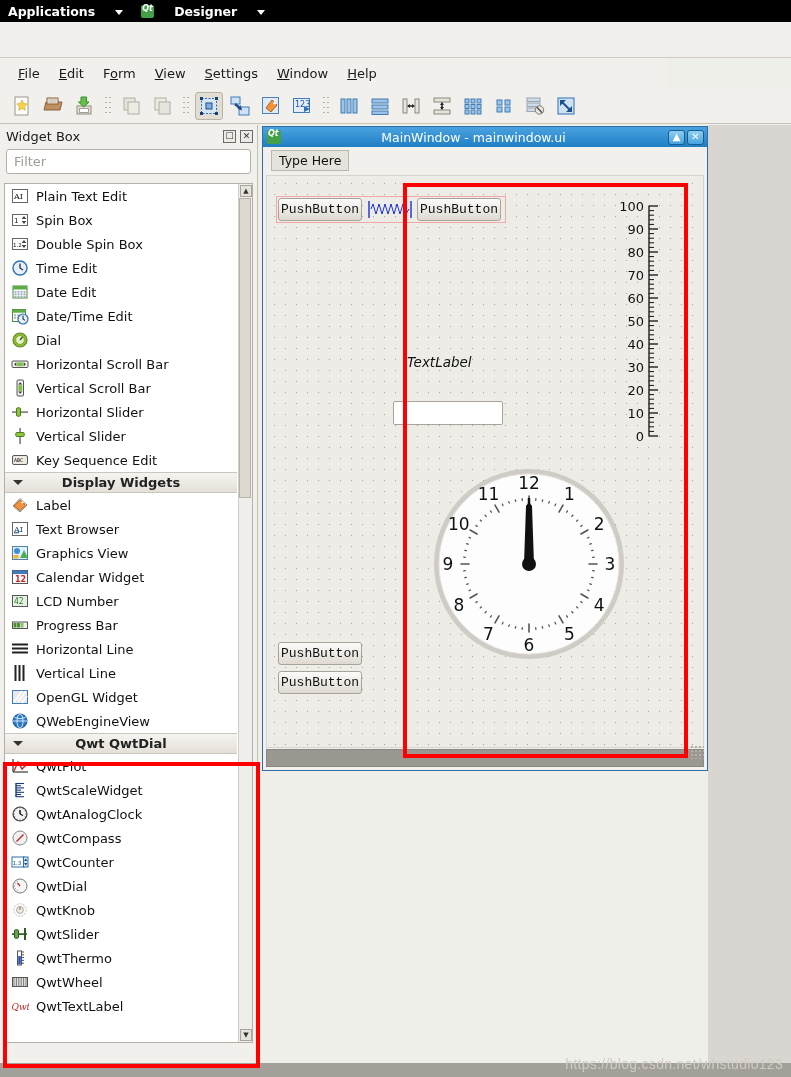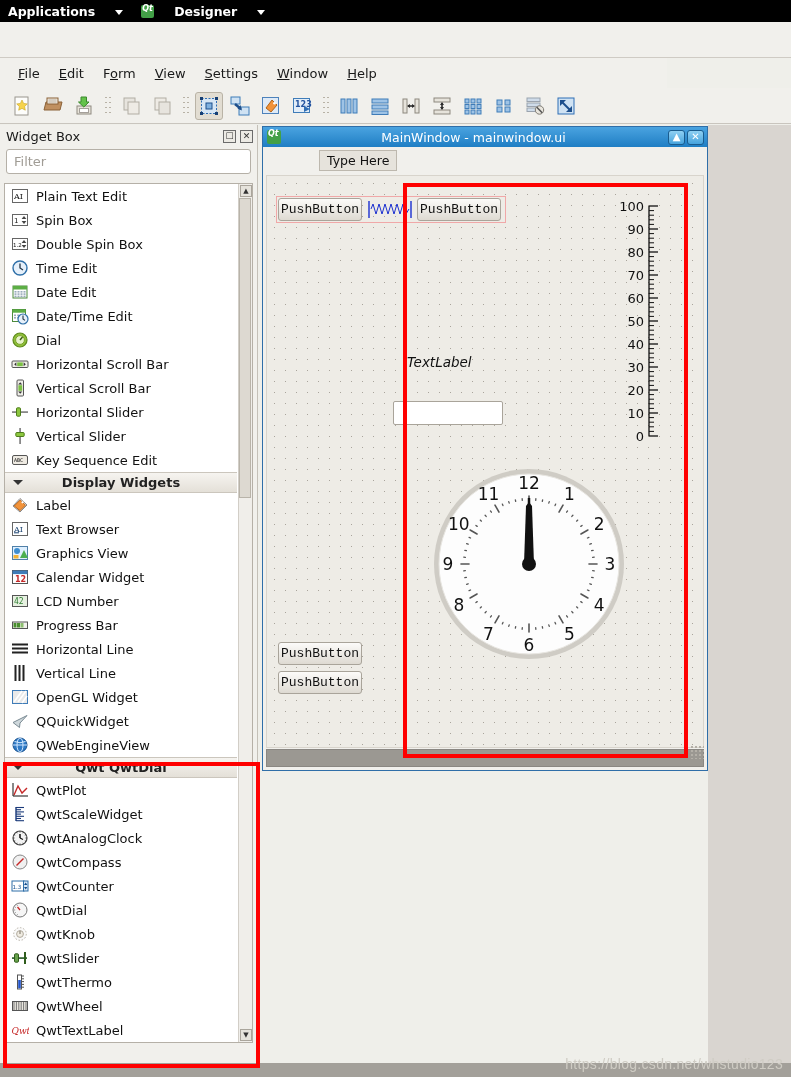--- a/index.html
+++ b/index.html
@@ -49,21 +49,20 @@
 
   .toolbar {
     position: absolute; left: 0; top: 88px; width: 791px; height: 36px;
     background: #f1f0ec; border-bottom: 1px solid #c9c5be;
     display: flex; align-items: center; padding-left: 8px; gap: 3px;
   }
   .tb-btn {
     width: 28px; height: 28px; display: flex; align-items: center;
     justify-content: center; border-radius: 3px; cursor: default;
     position: relative;
-    font-weight: bold;
   }
   .tb-btn.active { background: #e2ddd2; border: 1px solid #b9b3a6; }
   .tb-sep {
     width: 7px; height: 22px; margin: 0 3px;
     background-image: radial-gradient(circle, #b8b2a6 1px, transparent 1px);
     background-size: 4px 5px;
   }
 
   
   .widgetbox {
@@ -159,21 +158,21 @@
     border: 1px solid #1a5c8e; border-radius: 3px;
     display: flex; align-items: center; justify-content: center;
     color: #fff; font-size: 10px; line-height: 1;
   }
   .form-menubar {
     height: 26px; background: #f1f0ec; display: flex;
     align-items: center; padding-left: 8px;
   }
   .type-here {
     background: #e6e3dc; border: 1px solid #bdb8ae;
-    font-size: 12.5px; color: #111; padding: 2px 7px; margin-left: 48px;
+    font-size: 12.5px; color: #111; padding: 2px 7px;
   }
   .form-canvas {
     position: absolute; left: 3px; right: 3px; top: 48px; bottom: 22px;
     background-color: #eeece6;
     background-image: radial-gradient(circle, #a9a49b 0.8px, transparent 0.9px);
     background-size: 11px 11px; background-position: 2px 2px;
     border: 1px solid #d8d4cc;
   }
   .form-status {
     position: absolute; left: 3px; right: 3px; bottom: 3px; height: 18px;
@@ -633,28 +632,20 @@
               <svg width="18" height="18" viewBox="0 0 18 18">
                 <rect x="1.5" y="2.5" width="15" height="13" fill="#e9e9e9" stroke="#3f7cb8"></rect>
                 <g stroke="#fff" stroke-width="1.6">
                   <line x1="3" y1="14" x2="11" y2="3"></line>
                   <line x1="7" y1="14" x2="15" y2="3"></line>
                   <line x1="11" y1="15" x2="16" y2="8"></line>
                 </g>
               </svg>
             </span>
             <span>OpenGL Widget</span>
-          </div>
-          <div class="wb-row">
-            <span class="ic">
-              <svg width="18" height="18" viewBox="0 0 18 18">
-                <polygon points="2,10.5 16,3.5 9,11 8.5,15.5" fill="#cfd8dc" stroke="#7a8a93"></polygon>
-              </svg>
-            </span>
-            <span>QQuickWidget</span>
           </div>
           <div class="wb-row">
             <span class="ic">
               <svg width="18" height="18" viewBox="0 0 18 18">
                 <circle cx="9" cy="9" r="7" fill="#2e79c4" stroke="#15508f"></circle>
                 <ellipse cx="9" cy="9" rx="3" ry="7" fill="none" stroke="#cfe6ff"></ellipse>
                 <line x1="2" y1="9" x2="16" y2="9" stroke="#cfe6ff"></line>
                 <path d="M3.5 5.5 Q9 8 14.5 5.5" stroke="#d5ecff" fill="none"></path>
               </svg>
             </span>

